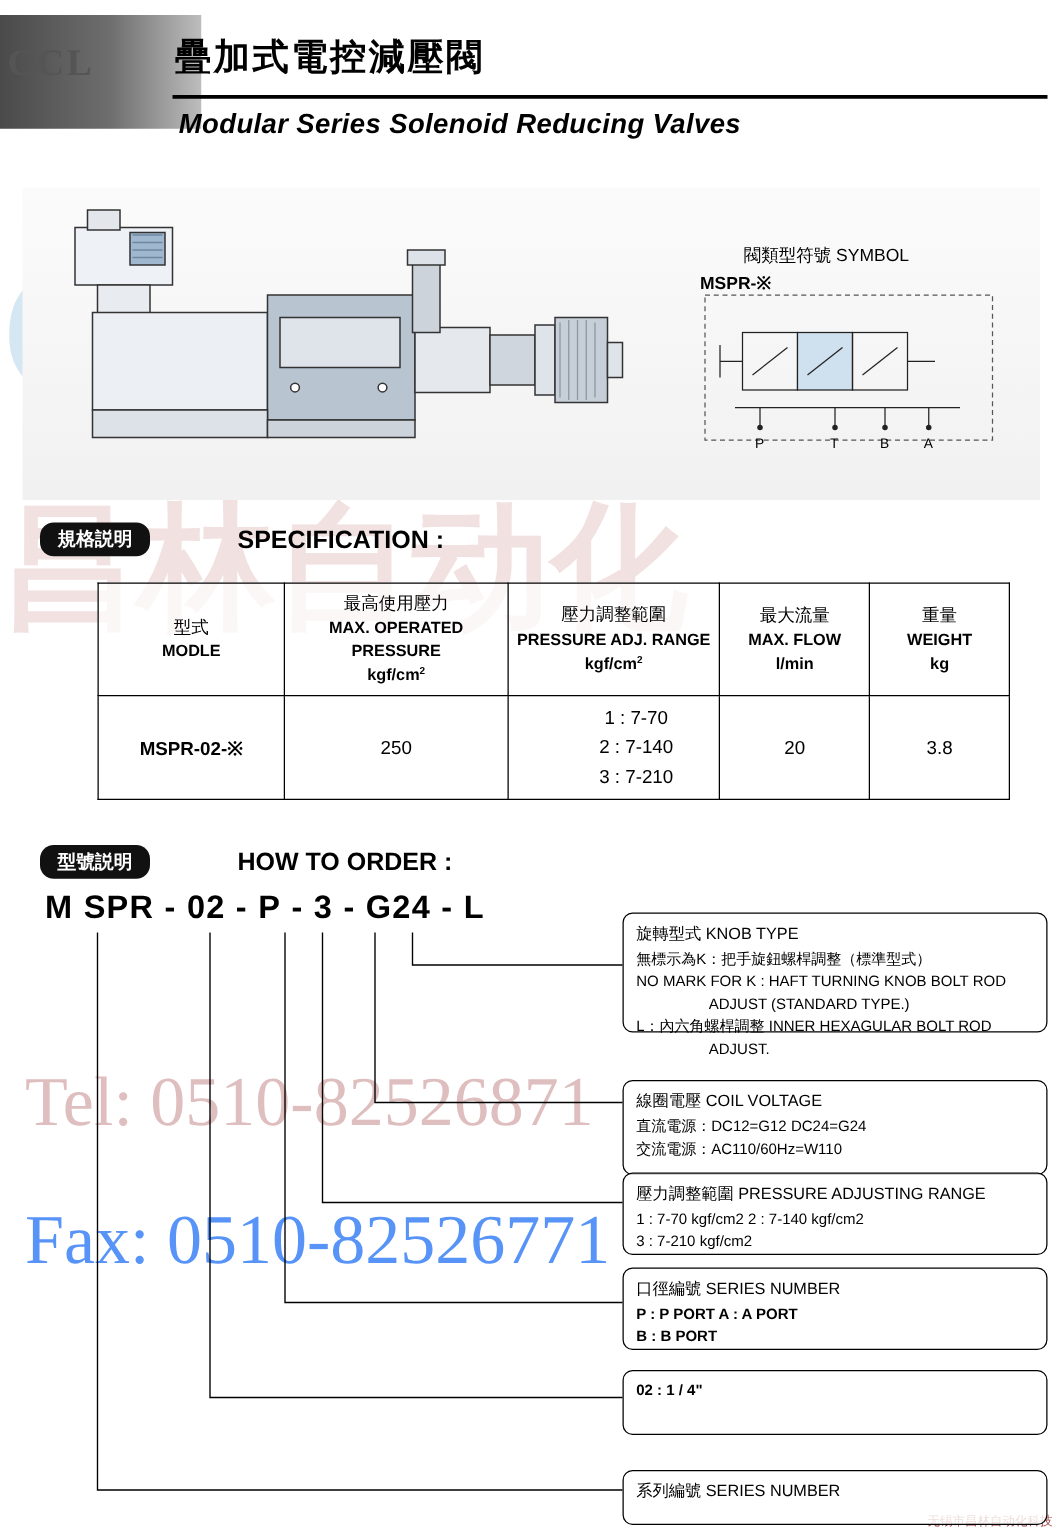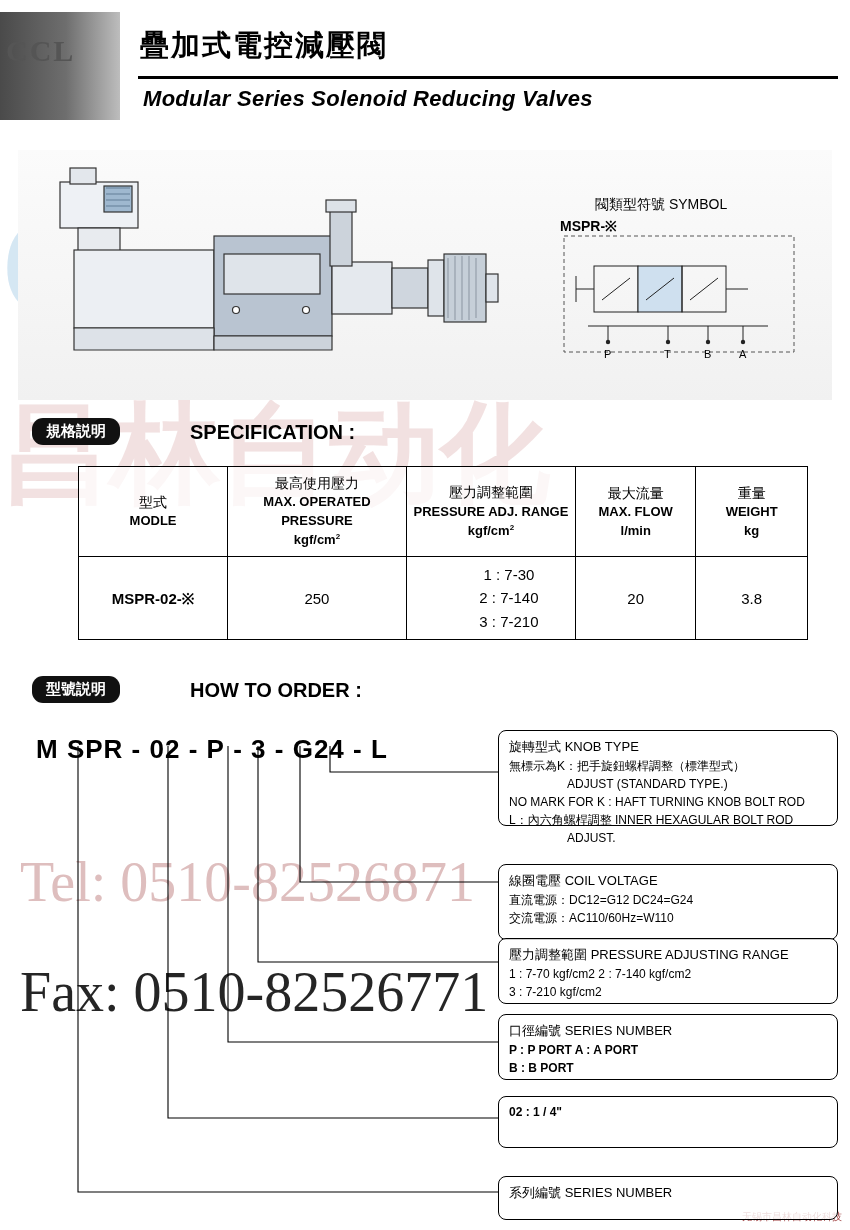--- a/index.html
+++ b/index.html
@@ -6,38 +6,38 @@
   body{
     width:850px;height:1230px;
     background:#ffffff;
     font-family:"Liberation Sans", sans-serif;
     position:relative;
     overflow:hidden;
     color:#000;
   }
   
   .header{position:absolute;left:0;top:0;width:850px;height:132px;}
-  .header-bar{position:absolute;left:0;top:12px;width:120px;height:108px;
-     background:linear-gradient(to right,#4a4a4a 0%,#6e6e6e 55%,#bdbdbd 100%);}
+  .header-bar{position:absolute;left:0;top:12px;width:120px;height:91px;
+     background:linear-gradient(to right,#4a4a4a 0%,#6e6e6e 55%,#bdbdbd 100%);padding-left:41px;}
   .header-bar-text{position:absolute;left:6px;top:22px;font-size:30px;font-weight:bold;
      color:#555;letter-spacing:2px;font-family:"Liberation Serif",serif;}
   .title-cn{position:absolute;left:140px;top:26px;font-size:29px;font-weight:bold;
      letter-spacing:2px;font-family:"DejaVu Sans",sans-serif;}
   .title-rule{position:absolute;left:138px;top:76px;width:700px;height:3px;background:#000;}
   .title-en{position:absolute;left:143px;top:86px;font-size:22px;font-weight:bold;
      font-style:italic;letter-spacing:.3px;}
   
   .wm-logo{position:absolute;left:0px;top:180px;width:830px;height:250px;
     font-size:150px;font-weight:bold;color:#c8dff0;opacity:.75;
     font-family:"Liberation Serif",serif;letter-spacing:-4px;z-index:0;}
   .wm-cn{position:absolute;left:0px;top:380px;font-size:110px;font-weight:bold;
     color:#e8c9c9;opacity:.55;font-family:"DejaVu Sans",sans-serif;z-index:0;}
   .wm-tel{position:absolute;left:20px;top:850px;font-size:56px;color:#d9b3b3;
     font-family:"Liberation Serif",serif;opacity:.85;z-index:3;pointer-events:none;}
-  .wm-fax{position:absolute;left:20px;top:960px;font-size:56px;color:#000000;
+  .wm-fax{position:absolute;left:20px;top:960px;font-size:56px;color:#3b82f6;
     font-family:"Liberation Serif",serif;opacity:.85;z-index:3;pointer-events:none;}
   .wm-footer{position:absolute;right:8px;bottom:6px;font-size:10px;color:#a04040;
     font-family:"DejaVu Sans",sans-serif;z-index:4;text-align:center;}
   
   .photo-area{position:absolute;left:18px;top:150px;width:814px;height:250px;
     background:linear-gradient(to bottom,#fbfbfb,#f1f1f1);z-index:1;}
   .symbol-title{position:absolute;left:560px;top:196px;font-size:14px;z-index:2;}
   .symbol-sub{position:absolute;left:560px;top:216px;font-size:14px;font-weight:bold;z-index:2;}
   
   .tag{display:inline-block;background:#111;color:#fff;font-size:15px;font-weight:bold;
@@ -52,21 +52,21 @@
   table.spec{position:absolute;left:78px;top:466px;width:730px;border-collapse:collapse;
      background:rgba(255,255,255,.72);z-index:4;}
   table.spec th,table.spec td{border:1px solid #000;text-align:center;vertical-align:middle;}
   table.spec th{font-size:13px;font-weight:bold;padding:6px 2px;line-height:1.45;}
   table.spec th .cn{font-size:14px;font-weight:normal;display:block;
      font-family:"DejaVu Sans",sans-serif;}
   table.spec td{font-size:15px;padding:6px 2px;height:66px;}
   .model-cell{font-weight:bold;font-size:15px;}
   .range-cell{text-align:left;padding-left:38px !important;font-size:14px;line-height:1.55;}
   
-  .order-code{position:absolute;left:36px;top:734px;font-size:26px;font-weight:bold;
+  .order-code{position:absolute;left:36px;top:710px;font-size:26px;font-weight:bold;
      letter-spacing:1px;z-index:5;font-family:"Liberation Sans",sans-serif;}
   .order-code span.seg{display:inline-block;}
   
   .lines{position:absolute;left:0;top:0;width:850px;height:1230px;z-index:4;pointer-events:none;}
   
   .callout{position:absolute;border:1px solid #000;border-radius:8px;background:rgba(255,255,255,.82);
      padding:6px 10px;font-size:12px;line-height:1.5;z-index:5;}
   .callout .hd{font-size:13px;}
   .callout .hd b{font-family:"DejaVu Sans",sans-serif;font-weight:normal;}
   .cb1{left:498px;top:730px;width:318px;height:82px;}
@@ -189,21 +189,21 @@
         <span>WEIGHT</span><br>
         <span>kg</span>
       </th>
     </tr>
   </thead>
   <tbody>
     <tr>
       <td class="model-cell">MSPR-02-※</td>
       <td>250</td>
       <td class="range-cell">
-        <div>1 : 7-30</div>
+        <div>1 : 7-70</div>
         <div>2 : 7-140</div>
         <div>3 : 7-210</div>
       </td>
       <td>20</td>
       <td>3.8</td>
     </tr>
   </tbody>
 </table>
 
 <div class="sec-order">
@@ -242,22 +242,22 @@
     <path d="M78 746 L78 1192 L498 1192"></path>
   </g>
 </svg>
 
 <div class="callout cb1">
   <div class="hd">
     <b>旋轉型式</b>
     <span>KNOB TYPE</span>
   </div>
   <div>無標示為K：把手旋鈕螺桿調整（標準型式）</div>
+  <div>NO MARK FOR K : HAFT TURNING KNOB BOLT ROD</div>
   <div style="padding-left:58px">ADJUST (STANDARD TYPE.)</div>
-  <div>NO MARK FOR K : HAFT TURNING KNOB BOLT ROD</div>
   <div>L：內六角螺桿調整  INNER HEXAGULAR BOLT ROD</div>
   <div style="padding-left:58px">ADJUST.</div>
 </div>
 
 <div class="callout cb2">
   <div class="hd">
     <b>線圈電壓</b>
     <span>COIL VOLTAGE</span>
   </div>
   <div>直流電源：DC12=G12          DC24=G24</div>

